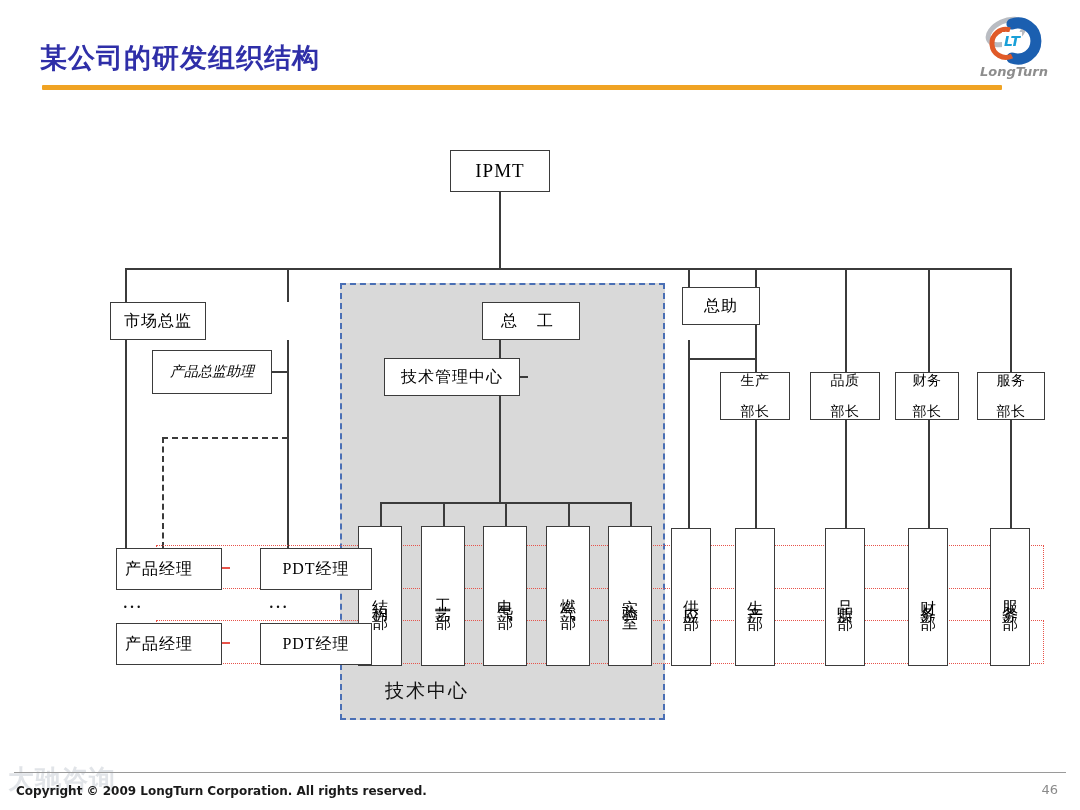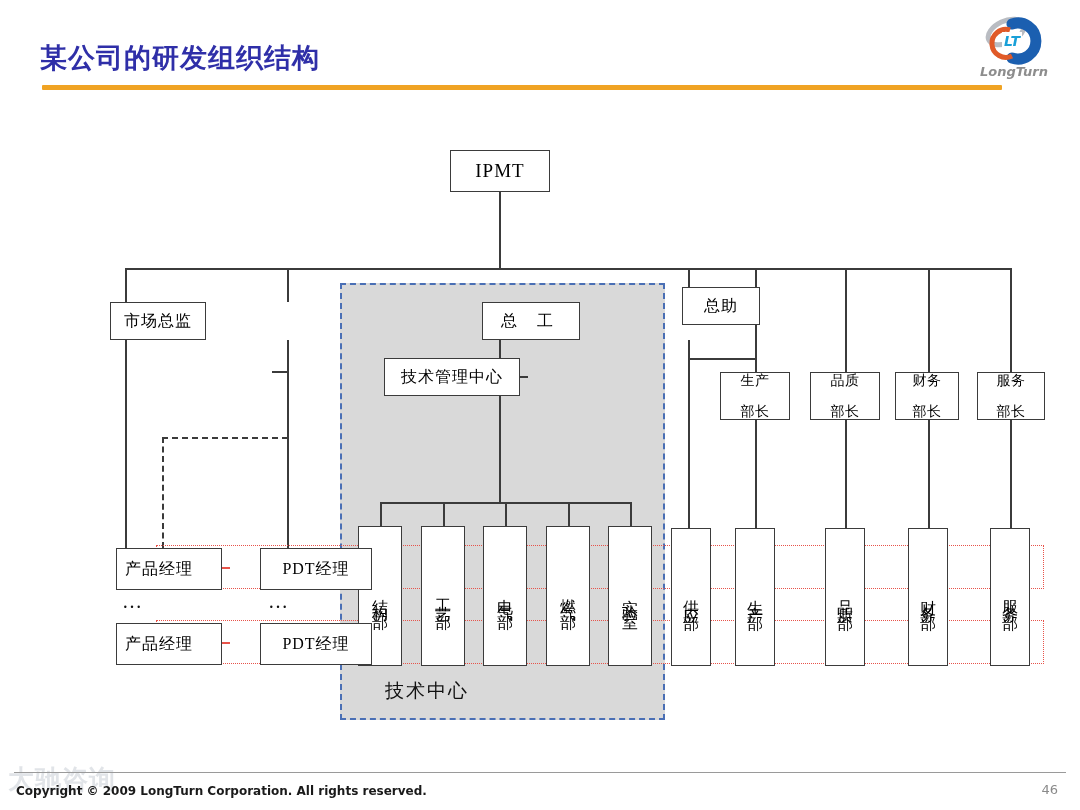--- a/index.html
+++ b/index.html
@@ -132,20 +132,23 @@
 
 
   <div class="node n-md" style="left:450px;top:202px;width:98px;height:38px;letter-spacing:8px;">
     <span>总 工</span>
   </div>
 
   <div class="node n-md" style="left:650px;top:187px;width:78px;height:38px;">
     <span>总助</span>
   </div>
 
+  <div class="node n-ital" style="left:152px;top:250px;width:120px;height:44px;">
+    <span>产品总监助理</span>
+  </div>
   <div class="ln lnh" style="left:272px;top:271px;width:16px;"></div>
 
   <div class="ln lnv" style="left:125px;top:240px;height:208px;"></div>
 
   <div class="ln lnv" style="left:287px;top:240px;height:208px;"></div>
 
   <div class="dash-h" style="left:162px;top:337px;width:126px;"></div>
   <div class="dash-v" style="left:162px;top:337px;height:111px;"></div>
 
   <div class="ln lnv" style="left:499px;top:240px;height:162px;"></div>

